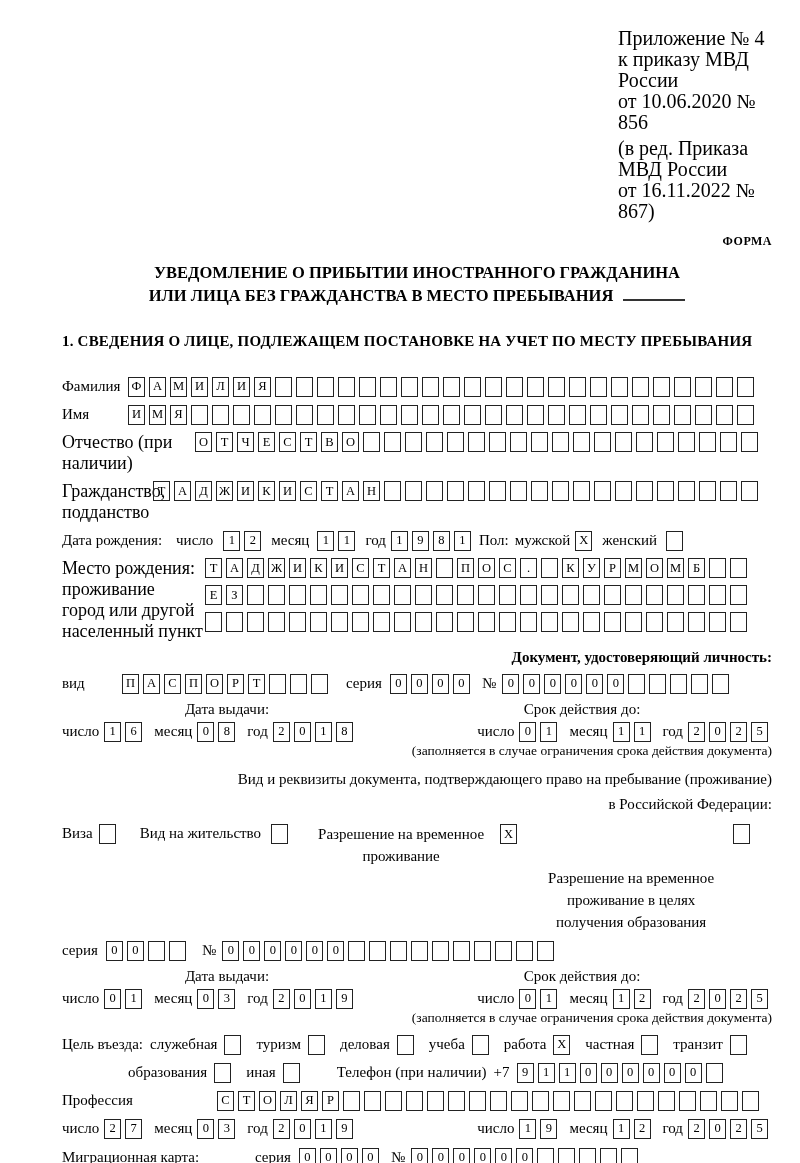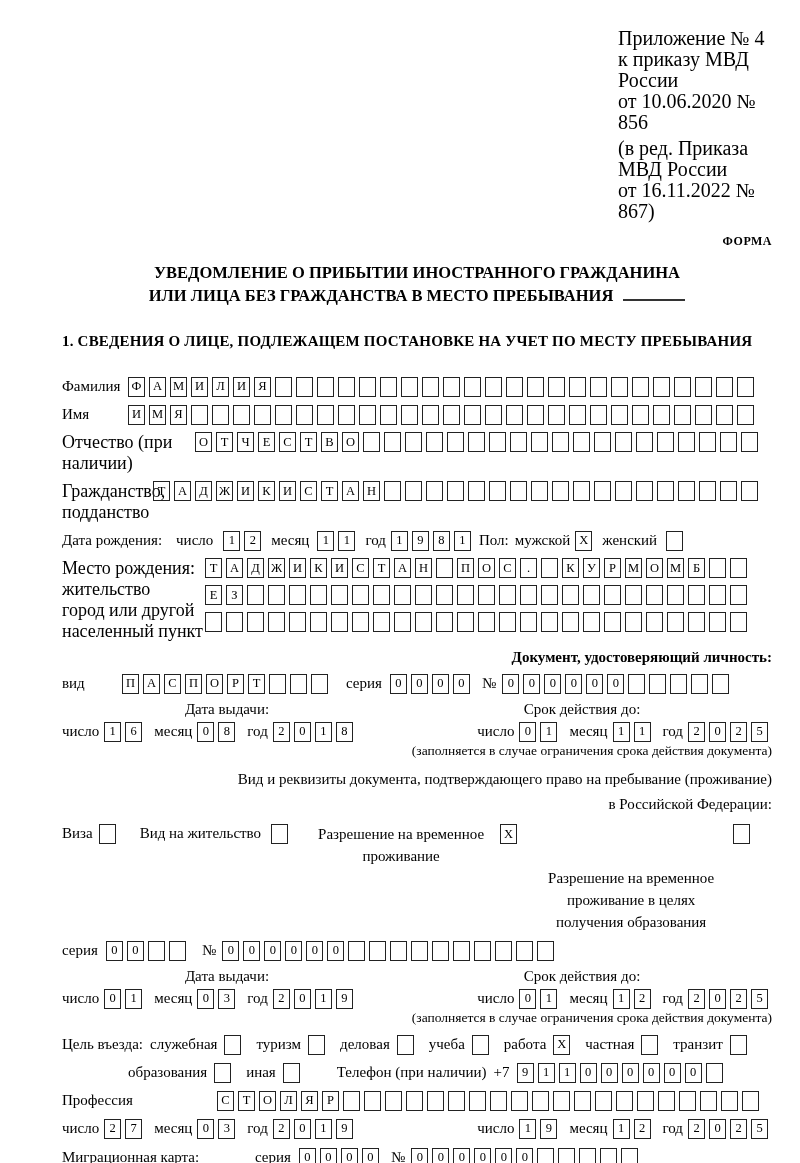--- a/index.html
+++ b/index.html
@@ -253,21 +253,21 @@
       </span>
     <span class="lbl" style="margin:0 9px 0 6px;">женский</span>
     <span class="boxes">
         <span class="cb"></span>
       </span>
   </div>
 
   <div class="row top">
     <div class="wraplbl w-bp">
       <div>Место рождения:</div>
-      <div>жительство</div>
+      <div>проживание</div>
       <div>город или другой</div>
       <div>населенный пункт</div>
     </div>
     <div class="stack">
       <div class="boxes">
           <span class="cb">Т</span>
           <span class="cb">А</span>
           <span class="cb">Д</span>
           <span class="cb">Ж</span>
           <span class="cb">И</span>

